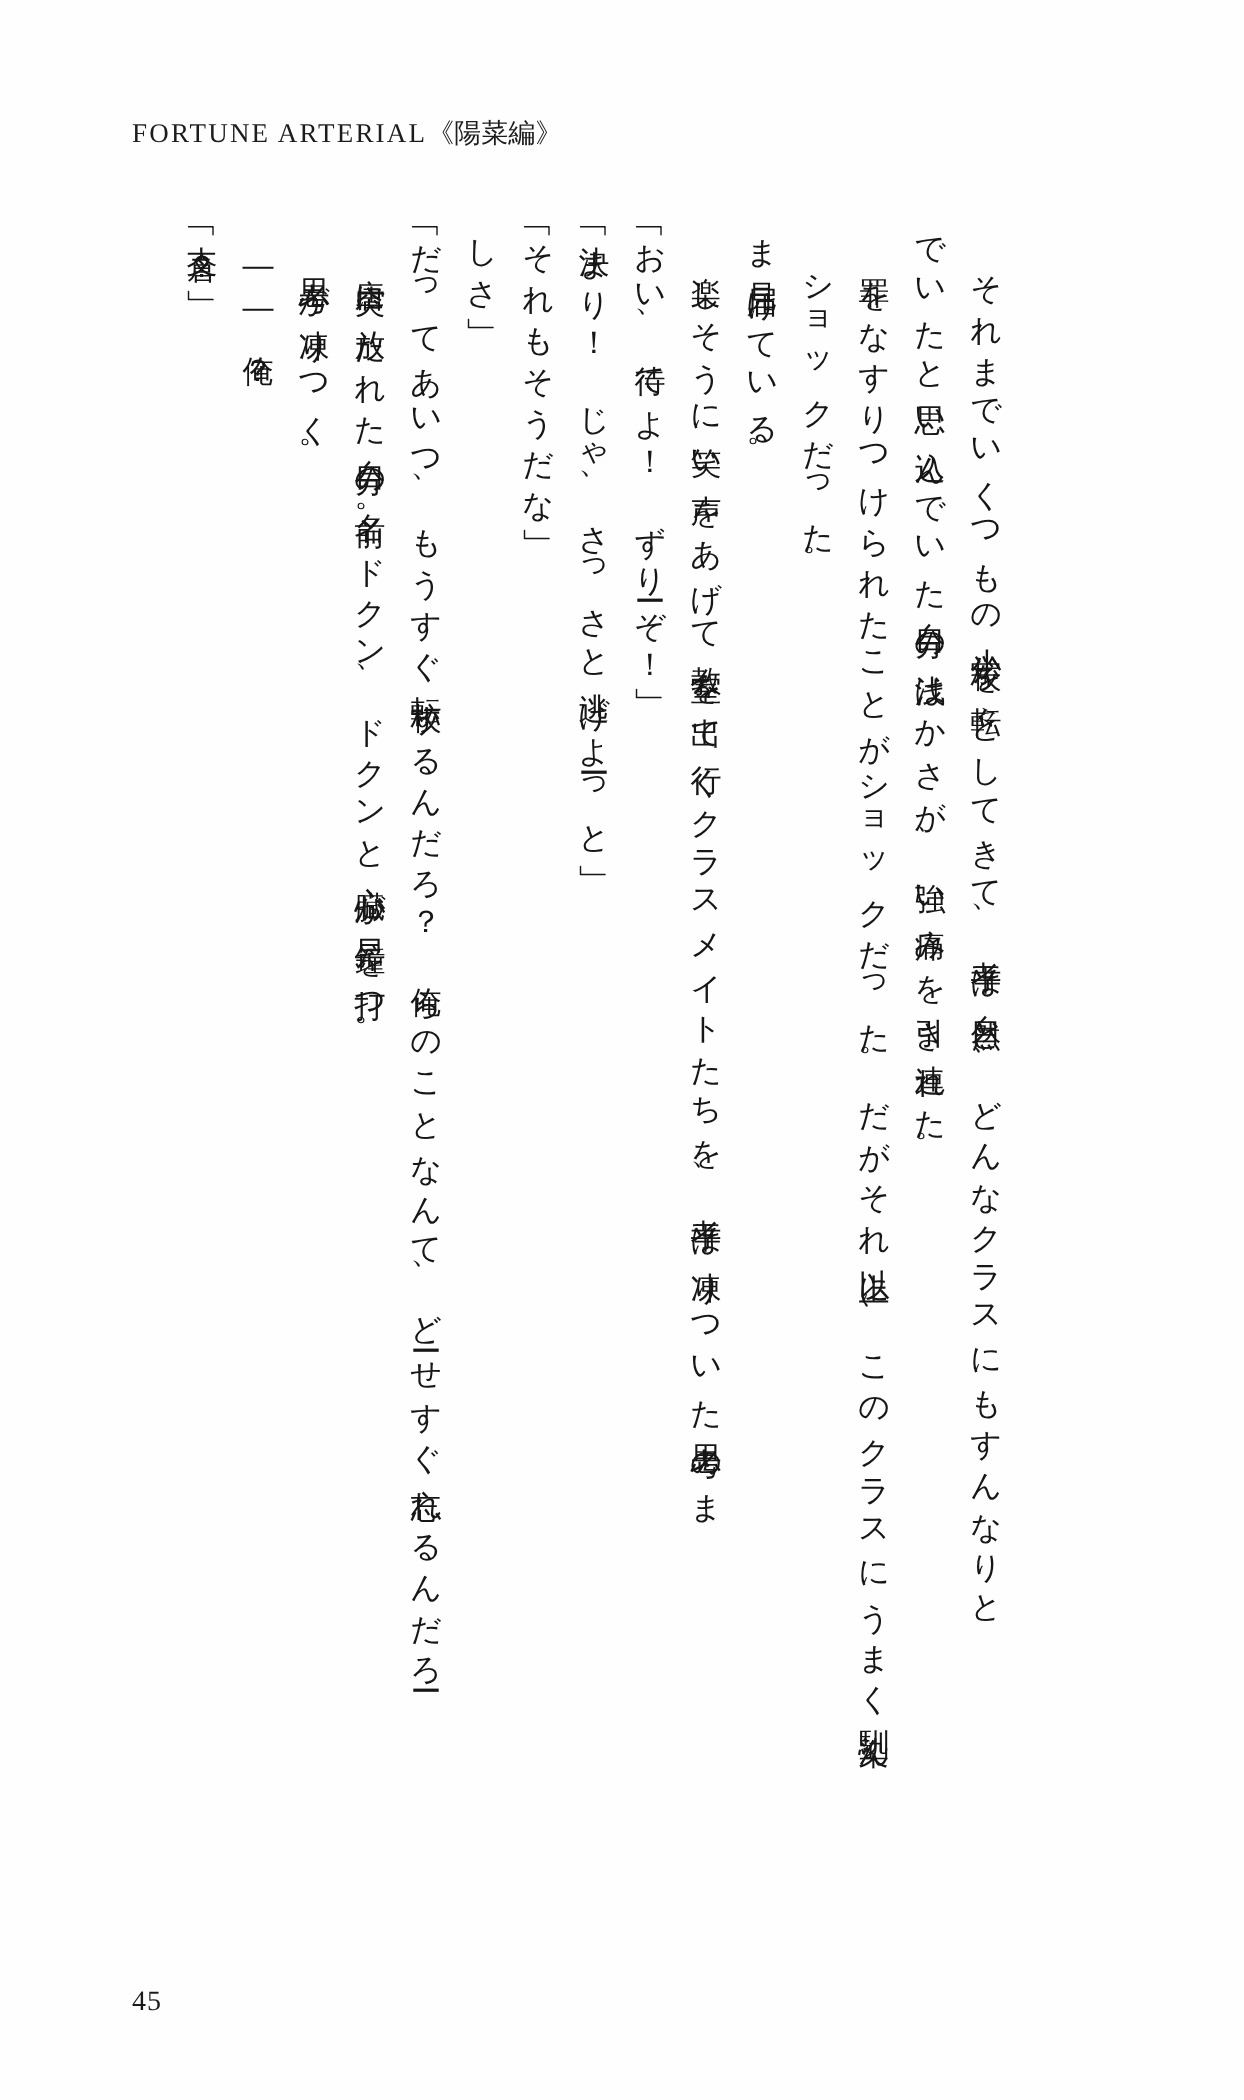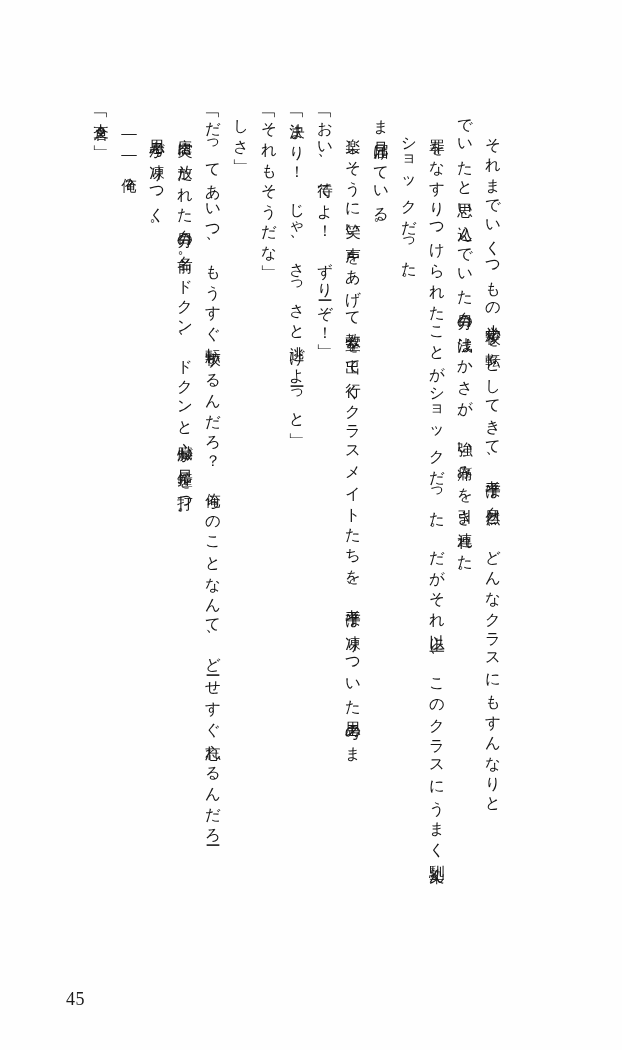--- a/index.html
+++ b/index.html
@@ -74,31 +74,34 @@
   }
 
   
   .indent-1 { padding-top: 16px; }
   .indent-0 { padding-top: 0px; }
 
   .page-number {
     position: absolute;
     left: 66px;
     bottom: 40px;
-    font-size: 18px;
+    font-size: 14px;
     font-family: "Liberation Serif", "DejaVu Serif", serif;
     color: #1a1a1a;
     letter-spacing: 0.5px;
   }
 </style>
 </head>
 <body>
 
 <div class="page">
 
+  <div class="running-header">
+    <span class="title-roman">FORTUNE ARTERIAL</span><span class="title-jp">《陽菜編》</span>
+  </div>
 
   <div class="body-block">
     <div class="vline indent-0">「支倉？」</div>
     <div class="vline indent-1">――俺？</div>
     <div class="vline indent-0">　思考が凍りつく。</div>
     <div class="vline indent-0">　唐突に放たれた自分の名前。ドクン、ドクンと心臓が早鐘を打つ。</div>
     <div class="vline indent-0">「だってあいつ、もうすぐ転校するんだろ？　俺らのことなんて、どーせすぐ忘れるんだろー</div>
     <div class="vline indent-0">しさ」</div>
     <div class="vline indent-0">「それもそうだな」</div>
     <div class="vline indent-0">「決まり！　じゃ、さっさと逃げよーっと」</div>

